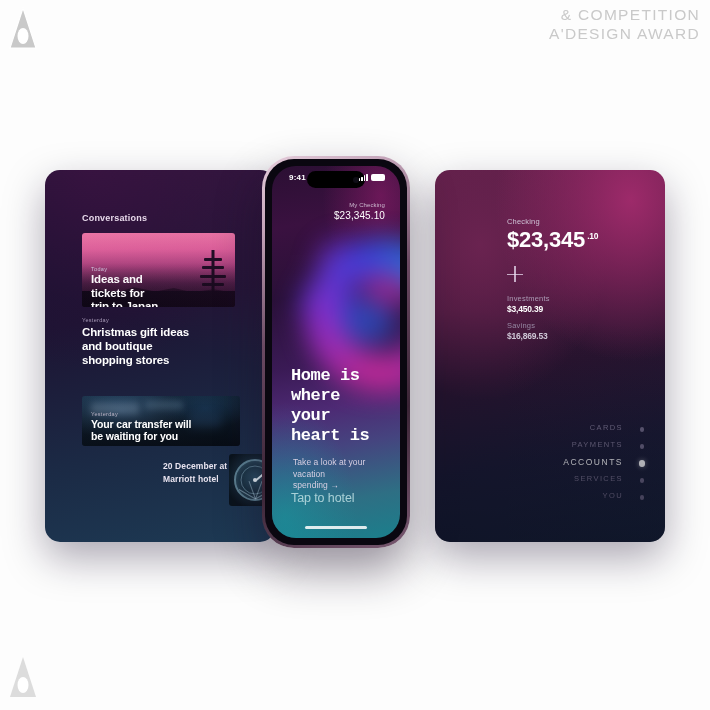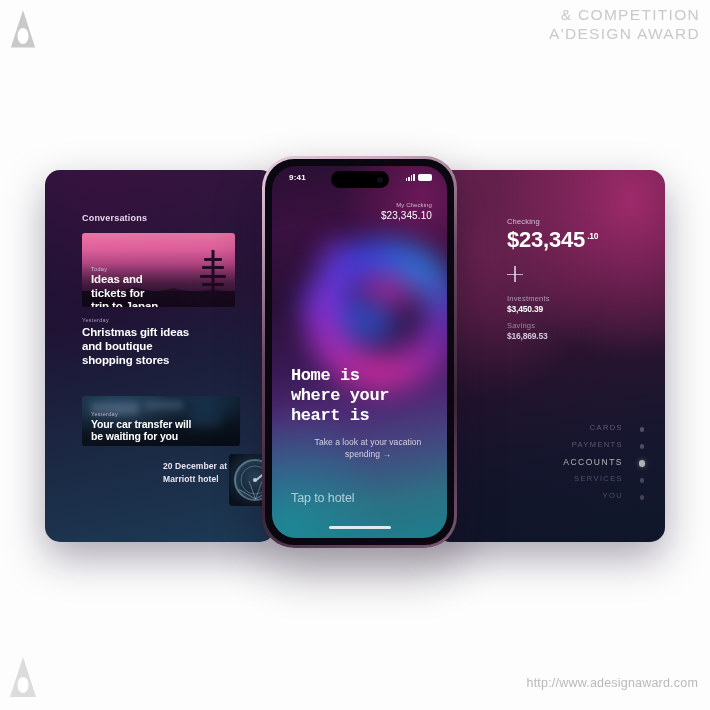--- a/index.html
+++ b/index.html
@@ -195,21 +195,21 @@
   .nav-dot{
     position:absolute;right:21px;top:6px;width:4.5px;height:4.5px;border-radius:50%;
     background:#6d6684;
   }
   .nav-row.active .nav-label{color:#ffffff;font-size:8.5px;letter-spacing:1.5px;}
   .nav-row.active .nav-dot{background:#ffffff;width:6.5px;height:6.5px;right:20px;top:5px;
     box-shadow:0 0 5px rgba(255,255,255,.5);}
 
   
   .phone{
-    position:absolute;left:262px;top:156px;width:195px;height:392px;
+    position:absolute;left:262px;top:156px;width:148px;height:392px;
     border-radius:32px;
     background:linear-gradient(150deg,#e7cfdd 0%, #c3a3b8 16%, #6b4a63 40%, #3a2436 70%, #7a5a72 100%);
     padding:4px;box-sizing:border-box;
     box-shadow:0 22px 46px rgba(25,10,35,.45);
   }
   .phone-frame{
     position:absolute;left:3px;top:3px;right:3px;bottom:3px;
     border-radius:29px;background:#0a0710;padding:4px;box-sizing:border-box;
   }
   .screen{
@@ -262,21 +262,21 @@
 
   .mychk{position:absolute;right:15px;top:36px;text-align:right;}
   .mychk .k{color:#cbb6cd;font-size:6px;letter-spacing:.1px;}
   .mychk .v{color:#ffffff;font-size:10px;font-weight:normal;margin-top:2px;letter-spacing:.1px;margin-left:31px;}
 
   .hero{position:absolute;left:19px;top:200px;right:18px;}
   .hero h1{
     margin:0;color:#ffffff;font-weight:bold;font-size:17px;line-height:1.18;letter-spacing:-.4px;font-family:Liberation Mono, monospace;
   }
   .hero p{
-    margin:11px 0 0 16px;color:#d6cfe2;font-size:8.5px;line-height:1.35;letter-spacing:.05px;text-align:center;
+    margin:11px 0 0 2px;color:#d6cfe2;font-size:8.5px;line-height:1.35;letter-spacing:.05px;
   }
 
   .tap{
     position:absolute;left:19px;top:325px;color:#bfe0e4;font-size:12.5px;letter-spacing:-.1px;opacity:.85;
   }
   .home-ind{
     position:absolute;left:50%;bottom:9px;transform:translateX(-50%);
     width:62px;height:3px;border-radius:2px;background:rgba(255,255,255,.85);
   }
 </style>
@@ -297,21 +297,20 @@
         <path d="M17 2 L30 42 L4 42 Z" fill="#dcdcdc"></path>
         <ellipse cx="17" cy="30" rx="5.5" ry="8" fill="#ffffff"></ellipse>
       </svg>
   </div>
 
   <div class="award-title">
     <div>&amp; COMPETITION</div>
     <div>A'DESIGN AWARD</div>
   </div>
 
-  <div class="site-url">http://www.adesignaward.com</div>
 
   <div class="scene">
 
     <div class="panel-left">
 
       <div class="conv-title">Conversations</div>
 
       <div class="conv-photo c1">
         <div class="ph"></div>
         <div class="hills"></div>

